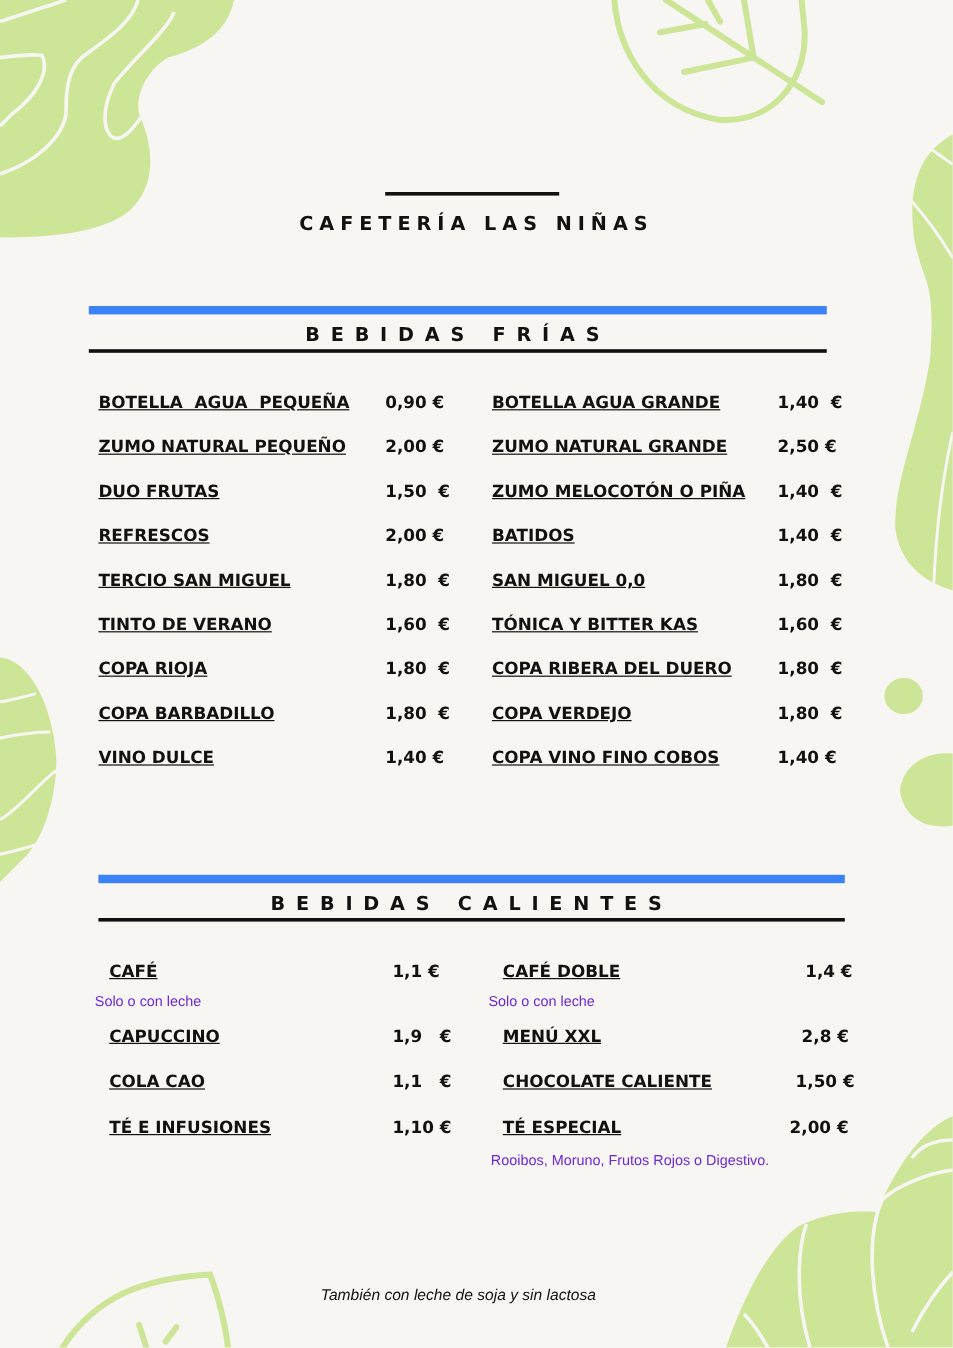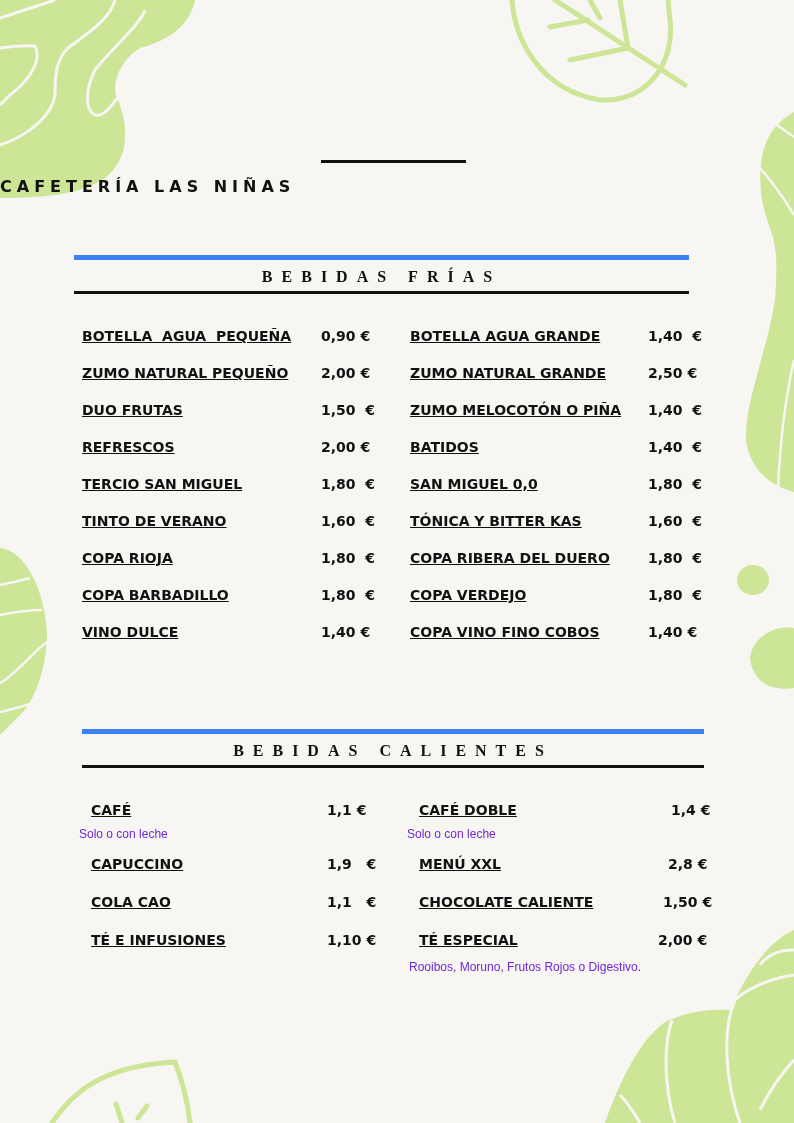--- a/index.html
+++ b/index.html
@@ -3,23 +3,23 @@
 <meta charset="utf-8">
 <style>
   * { margin:0; padding:0; box-sizing:border-box; }
   html, body { width:794px; height:1123px; overflow:hidden; }
   body { background:#f7f6f2; position:relative; font-family:"DejaVu Sans", sans-serif; color:#111; }
   .deco { position:absolute; left:0; top:0; width:794px; height:1123px; z-index:0; }
   .content { position:absolute; left:0; top:0; width:794px; height:1123px; z-index:1; }
 
   .title { position:absolute; left:0; width:794px; top:106px; text-align:center; font-family:"DejaVu Sans", sans-serif; font-weight:bold; font-size:38px; letter-spacing:1px; }
   .title-rule { position:absolute; left:321px; top:160px; width:145px; height:3px; background:#111; }
-  .subtitle { position:absolute; left:0; width:794px; top:177px; font-weight:bold; font-size:16px; letter-spacing:5px; }
-
-  .sec-head { position:absolute; border-top:5px solid #3b82f6; border-bottom:3px solid #111; text-align:center; font-weight:bold; font-size:16px; letter-spacing:9px;font-family:Liberation Serif, serif; }
+  .subtitle { position:absolute; left:0; width:794px; top:177px; text-align:center; font-weight:bold; font-size:16px; letter-spacing:5px; }
+
+  .sec-head { position:absolute; border-top:7px solid #3b82f6; border-bottom:3px solid #111; text-align:center; font-weight:bold; font-size:16px; letter-spacing:9px; }
   .sec-cold { left:74px; top:255px; width:615px; height:39px; line-height:33px; }
   .sec-hot { left:82px; top:729px; width:622px; height:39px; line-height:33px; }
 
   .row { position:absolute; font-weight:bold; font-size:14px; white-space:nowrap; }
   .name { position:absolute; left:12px; top:0;text-decoration:underline; }
   .price { position:absolute; top:0; white-space:pre; }
   .desc { position:absolute; font-size:12px; color:#6d28d9; white-space:nowrap; font-family:"Liberation Sans", sans-serif; }
   .footer { position:absolute; left:0; width:764px; top:1071px; text-align:center; font-style:italic; font-size:13px; font-family:"Liberation Sans", sans-serif; color:#111; }
 </style>
 </head>
@@ -198,13 +198,14 @@
         <span class="name">CHOCOLATE CALIENTE</span>
         <span class="price" style="left:256px">1,50 €</span>
       </div>
     <div class="row" style="left:407px;top:932px;width:300px;">
         <span class="name">TÉ ESPECIAL</span>
         <span class="price" style="left:251px">2,00 €</span>
       </div>
     <div class="desc" style="left:409px;top:960px;">Rooibos, Moruno, Frutos Rojos o Digestivo.</div>
   </div>
 
+  <div class="footer">También con leche de soja y sin lactosa</div>
 </div>
 
 </body></html>

